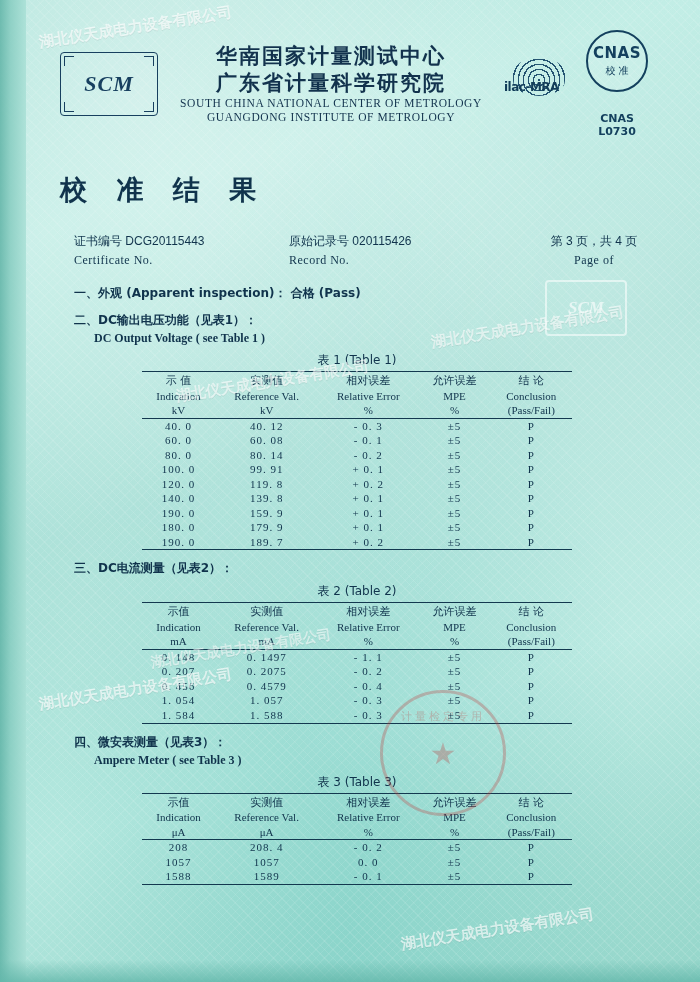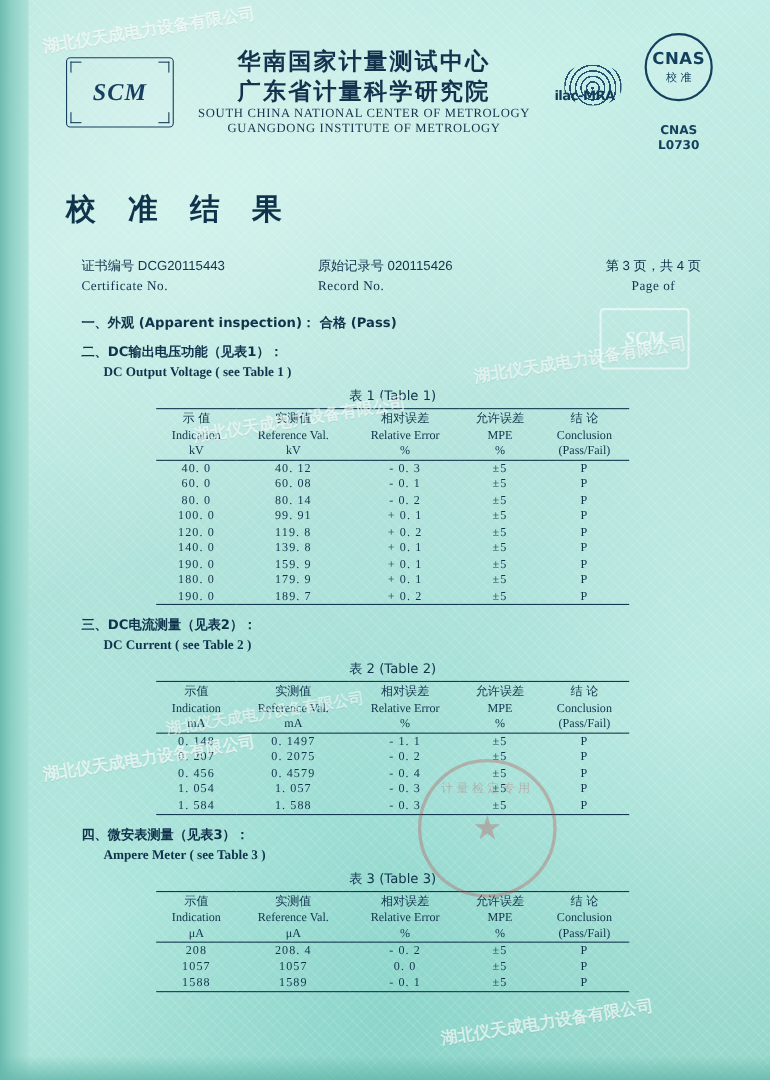--- a/index.html
+++ b/index.html
@@ -475,21 +475,20 @@
               <td class="val">190. 0</td>
               <td class="val">189. 7</td>
               <td class="val">+ 0. 2</td>
               <td class="val">±5</td>
               <td class="val">P</td>
             </tr>
         </tbody>
       </table>
 
       <div class="sec">三、DC电流测量（见表2）：</div>
-      <div class="sec-sub">DC Current ( see Table 2 )</div>
       <div class="tbl-cap">表 2 (Table 2)</div>
       <table class="data">
         <thead>
           <tr class="rule-top hd-top">
             <th class="cn">示值</th>
             <th class="cn">实测值</th>
             <th class="cn">相对误差</th>
             <th class="cn">允许误差</th>
             <th class="cn">结 论</th>
           </tr>

